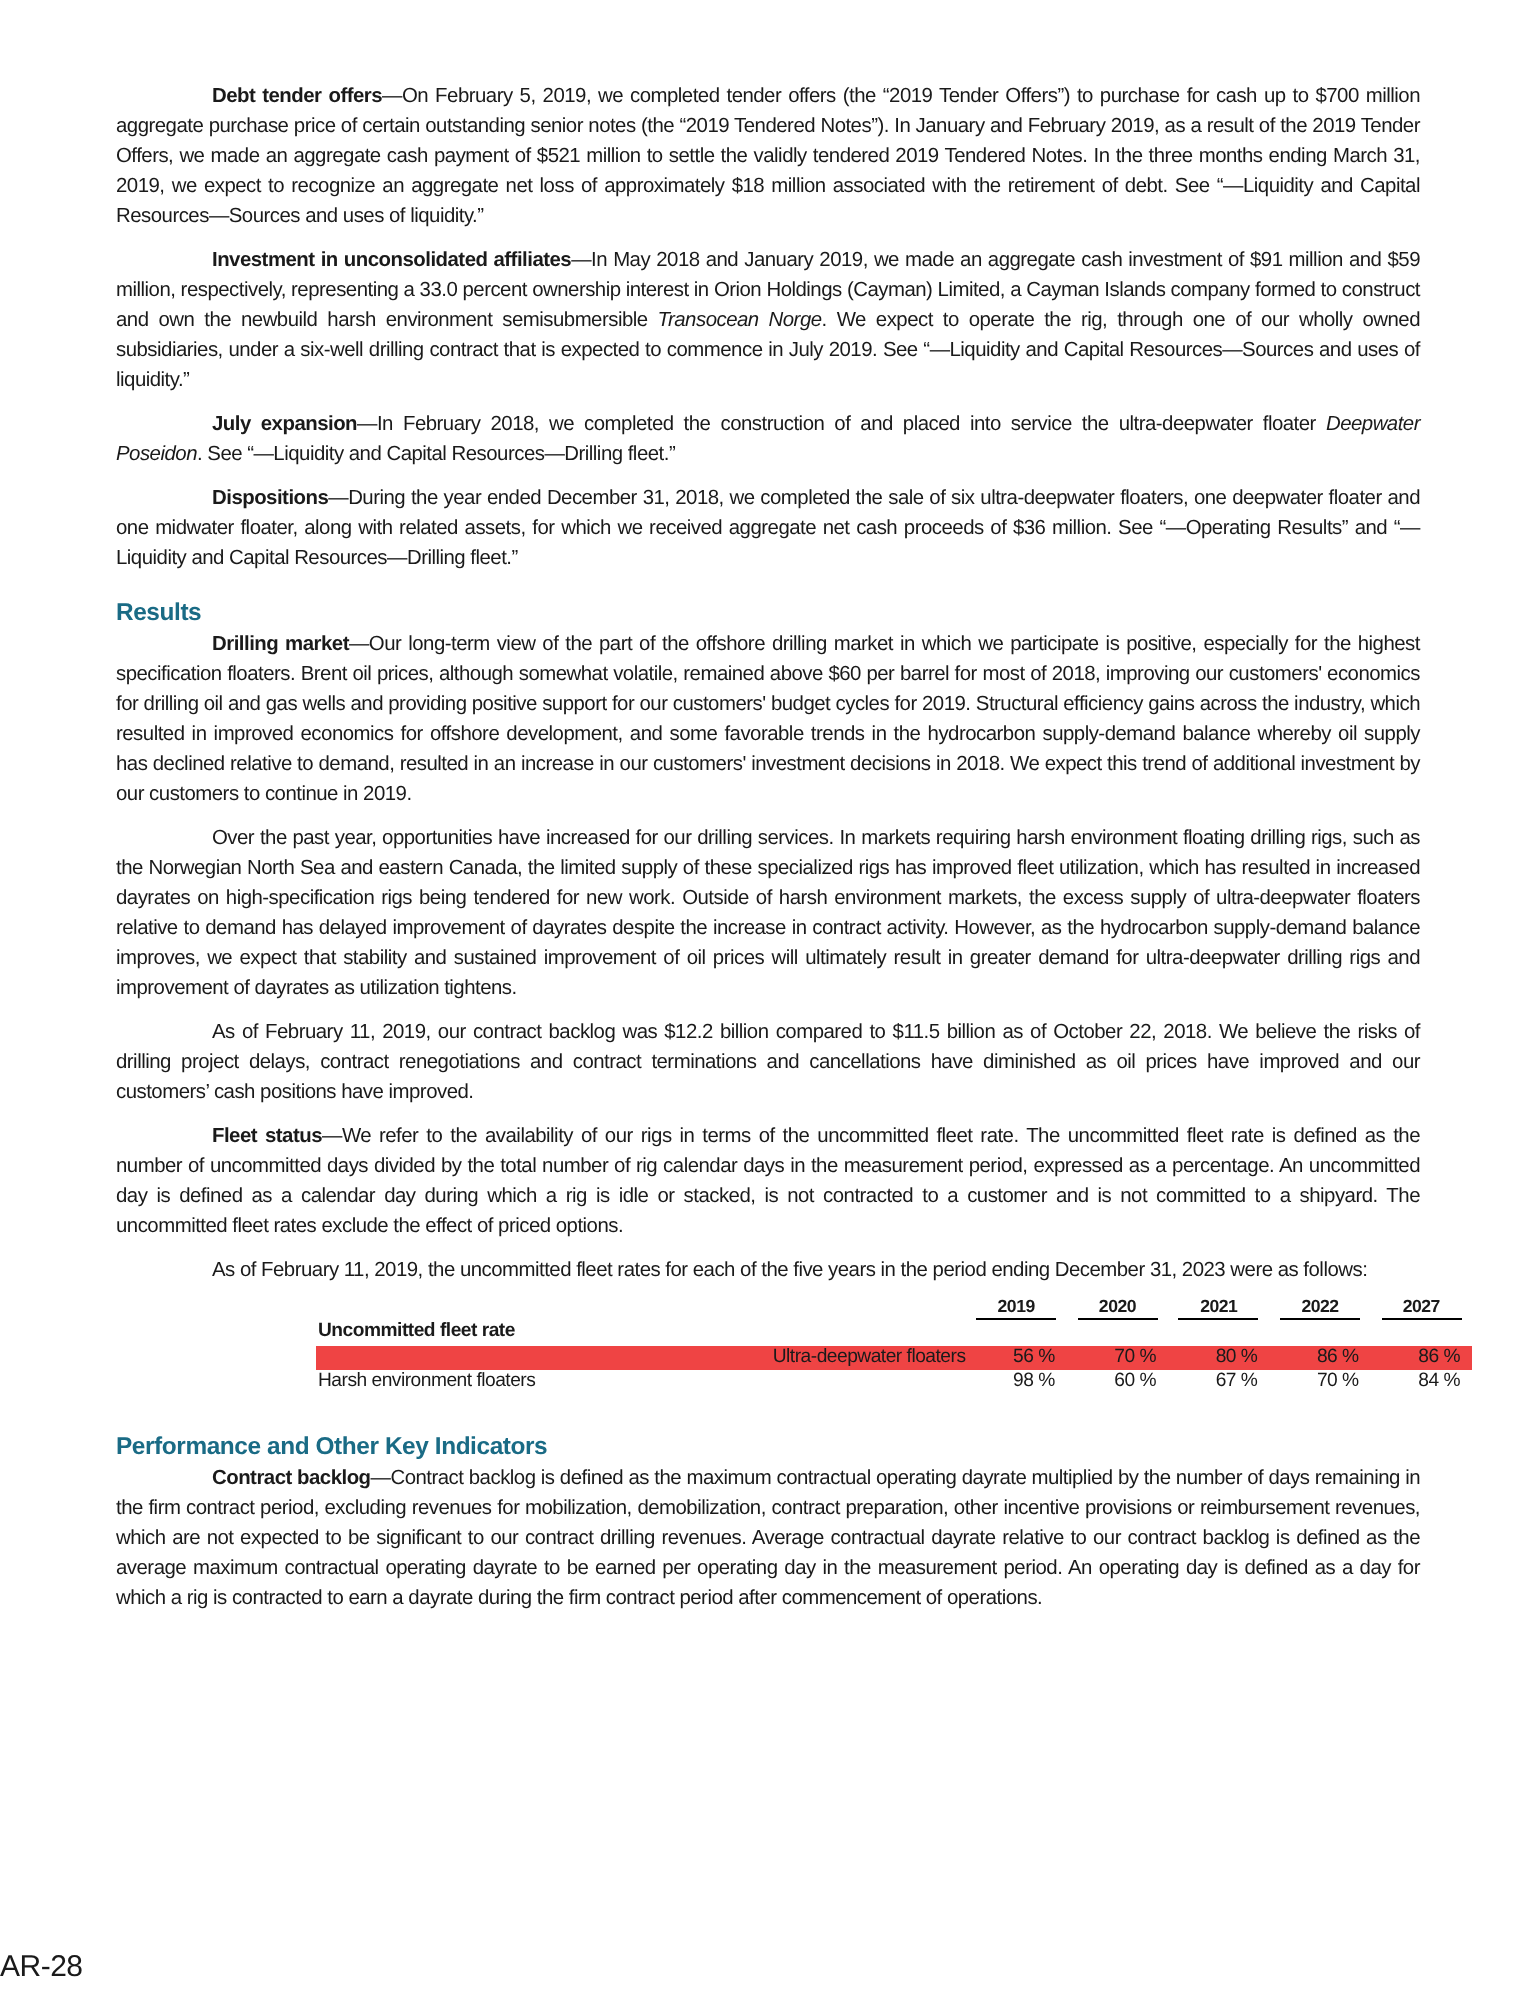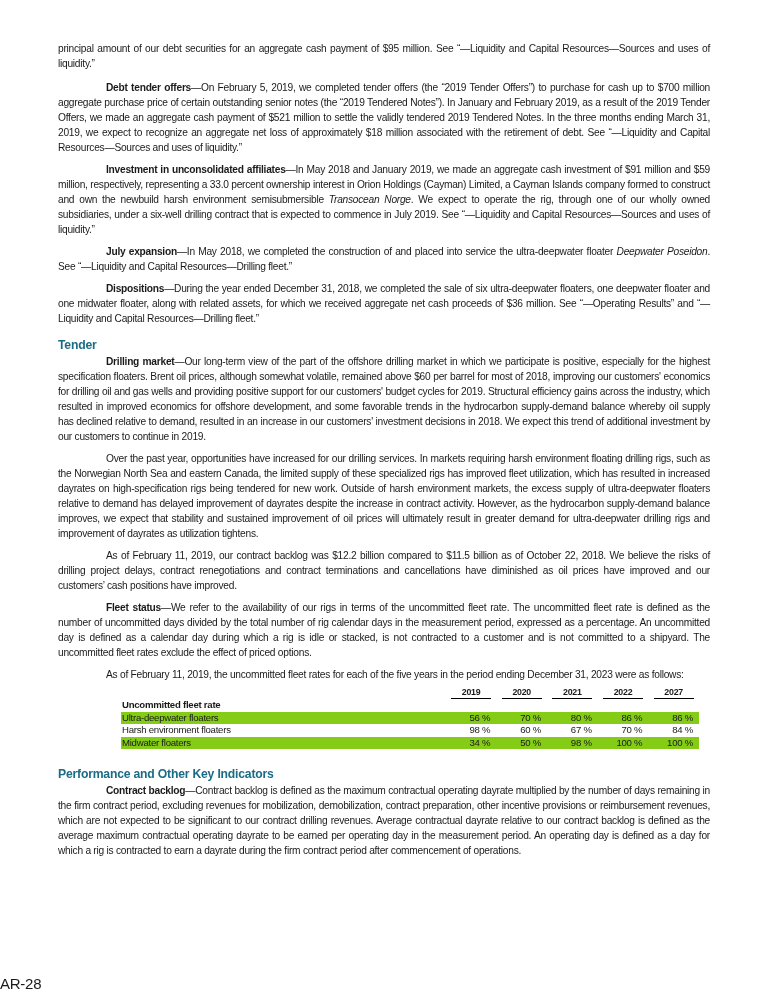--- a/index.html
+++ b/index.html
@@ -30,21 +30,21 @@
       font-size: 12.2px;
       font-weight: bold;
       color: #1a6b85;
       line-height: 16px;
       margin-top: 11px;
       margin-bottom: 1px;
       letter-spacing: -0.2px;
     }
     .table-wrap {
       margin-top: 4px;
-      margin-left: 63px;
+      margin-left: 100px;
       width: 578px;
     }
     table {
       border-collapse: collapse;
       width: 100%;
       font-size: 9.6px;
     }
     th {
       font-weight: bold;
       font-size: 8.8px;
@@ -58,54 +58,51 @@
       width: 40px;
       border-bottom: 1px solid #000;
       line-height: 11px;
     }
     th.label-col { width: 295px; }
     td { height: 12.5px; line-height: 12.5px; padding: 0; }
     td.label { padding-left: 1px; }
     td.num { text-align: right; padding-right: 6px; width: 46px; }
     tr.section td { font-weight: bold; }
     tr.section td span { }
-    tr.shaded td { background: #84cc16; }
+    tr.shaded td { background: #ef4444; text-align: right; }
     .footer {
       position: absolute;
       left: 0; right: 0;
       top: 975px;
       font-size: 15px;
     }
   </style>
 </head>
 <body>
 
 <div class="page">
 
-  <p class="first">
-    <span>principal amount of our debt securities for an aggregate cash payment of $95 million.  See “—Liquidity and Capital Resources—Sources and uses of liquidity.”</span>
-  </p>
 
   <p class="indent">
     <b>Debt tender offers</b><span>—On February 5, 2019, we completed tender offers (the “2019 Tender Offers”) to purchase for cash up to $700 million aggregate purchase price of certain outstanding senior notes (the “2019 Tendered Notes”).  In January and February 2019, as a result of the 2019 Tender Offers, we made an aggregate cash payment of $521 million to settle the validly tendered 2019 Tendered Notes.  In the three months ending March 31, 2019, we expect to recognize an aggregate net loss of approximately $18 million associated with the retirement of debt.  See “—Liquidity and Capital Resources—Sources and uses of liquidity.”</span>
   </p>
 
   <p class="indent">
     <b>Investment in unconsolidated affiliates</b><span>—In May 2018 and January 2019, we made an aggregate cash investment of $91 million and $59 million, respectively, representing a 33.0 percent ownership interest in Orion Holdings (Cayman) Limited, a Cayman Islands company formed to construct and own the newbuild harsh environment semisubmersible </span><i>Transocean Norge</i><span>.  We expect to operate the rig, through one of our wholly owned subsidiaries, under a six-well drilling contract that is expected to commence in July 2019.  See “—Liquidity and Capital Resources—Sources and uses of liquidity.”</span>
   </p>
 
   <p class="indent">
-    <b>July expansion</b><span>—In May 2018, we completed the construction of and placed into service the ultra-deepwater floater </span><i>Deepwater Poseidon</i><span>.  See “—Liquidity and Capital Resources—Drilling fleet.”</span>
+    <b>July expansion</b><span>—In February 2018, we completed the construction of and placed into service the ultra-deepwater floater </span><i>Deepwater Poseidon</i><span>.  See “—Liquidity and Capital Resources—Drilling fleet.”</span>
   </p>
 
   <p class="indent">
     <b>Dispositions</b><span>—During the year ended December 31, 2018, we completed the sale of six ultra-deepwater floaters, one deepwater floater and one midwater floater, along with related assets, for which we received aggregate net cash proceeds of $36 million.  See “—Operating Results” and “—Liquidity and Capital Resources—Drilling fleet.”</span>
   </p>
 
-  <h2>Tender</h2>
+  <h2>Results</h2>
 
   <p class="indent">
     <b>Drilling market</b><span>—Our long-term view of the part of the offshore drilling market in which we participate is positive, especially for the highest specification floaters.  Brent oil prices, although somewhat volatile, remained above $60 per barrel for most of 2018, improving our customers' economics for drilling oil and gas wells and providing positive support for our customers' budget cycles for 2019.  Structural efficiency gains across the industry, which resulted in improved economics for offshore development, and some favorable trends in the hydrocarbon supply-demand balance whereby oil supply has declined relative to demand, resulted in an increase in our customers' investment decisions in 2018.  We expect this trend of additional investment by our customers to continue in 2019.</span>
   </p>
 
   <p class="indent">
     <span>Over the past year, opportunities have increased for our drilling services.  In markets requiring harsh environment floating drilling rigs, such as the Norwegian North Sea and eastern Canada, the limited supply of these specialized rigs has improved fleet utilization, which has resulted in increased dayrates on high-specification rigs being tendered for new work.  Outside of harsh environment markets, the excess supply of ultra-deepwater floaters relative to demand has delayed improvement of dayrates despite the increase in contract activity.  However, as the hydrocarbon supply-demand balance improves, we expect that stability and sustained improvement of oil prices will ultimately result in greater demand for ultra-deepwater drilling rigs and improvement of dayrates as utilization tightens.</span>
   </p>
 
   <p class="indent">
@@ -145,28 +142,20 @@
           <td class="num">86 %</td>
         </tr>
         <tr>
           <td class="label">Harsh environment floaters</td>
           <td class="num">98 %</td>
           <td class="num">60 %</td>
           <td class="num">67 %</td>
           <td class="num">70 %</td>
           <td class="num">84 %</td>
         </tr>
-        <tr class="shaded">
-          <td class="label">Midwater floaters</td>
-          <td class="num">34 %</td>
-          <td class="num">50 %</td>
-          <td class="num">98 %</td>
-          <td class="num">100 %</td>
-          <td class="num">100 %</td>
-        </tr>
       </tbody>
     </table>
   </div>
 
   <h2 style="margin-top:17px;">Performance and Other Key Indicators</h2>
 
   <p class="indent">
     <b>Contract backlog</b><span>—Contract backlog is defined as the maximum contractual operating dayrate multiplied by the number of days remaining in the firm contract period, excluding revenues for mobilization, demobilization, contract preparation, other incentive provisions or reimbursement revenues, which are not expected to be significant to our contract drilling revenues.  Average contractual dayrate relative to our contract backlog is defined as the average maximum contractual operating dayrate to be earned per operating day in the measurement period.  An operating day is defined as a day for which a rig is contracted to earn a dayrate during the firm contract period after commencement of operations.</span>
   </p>
 

